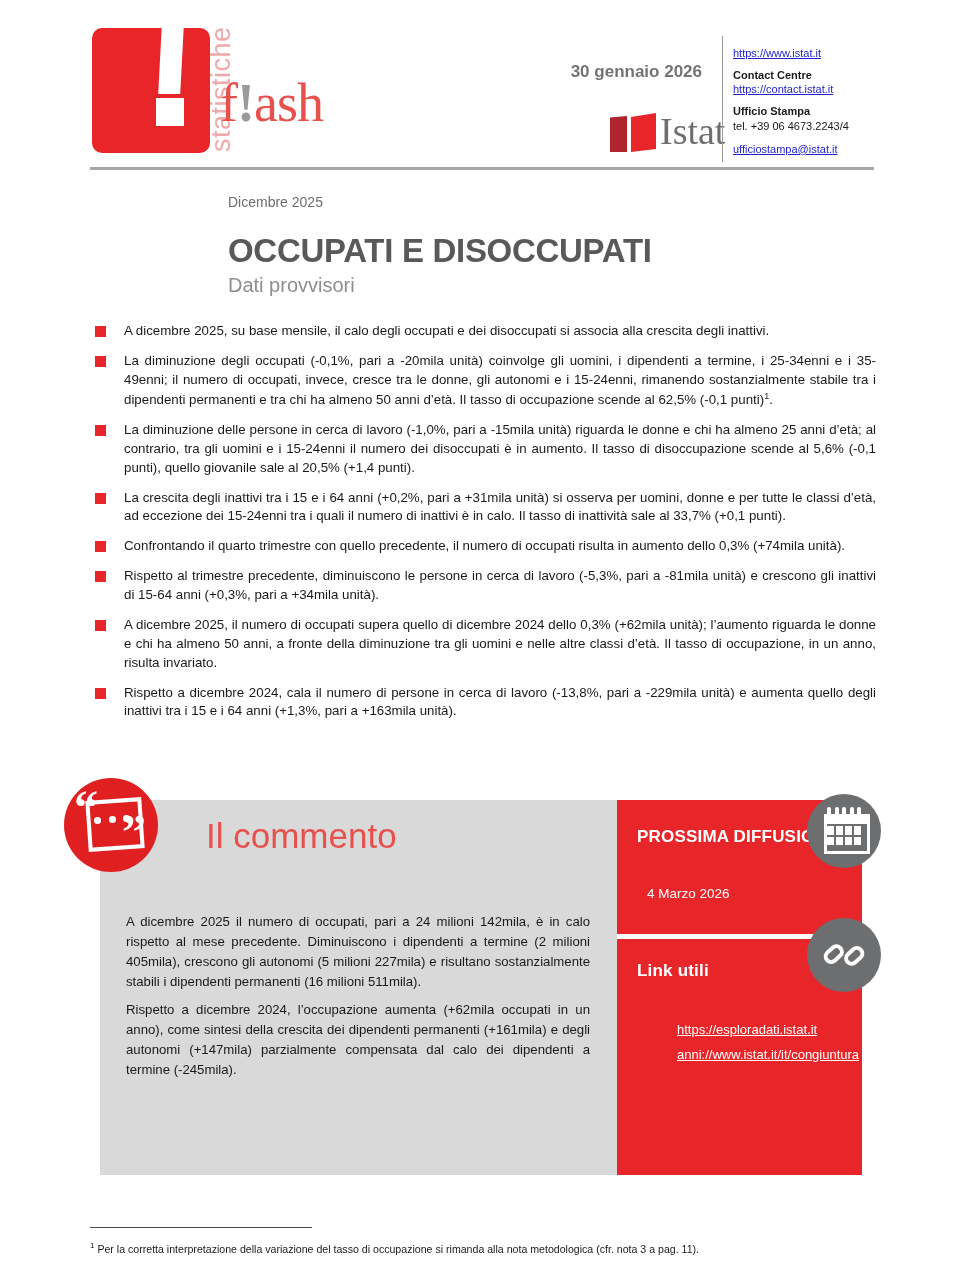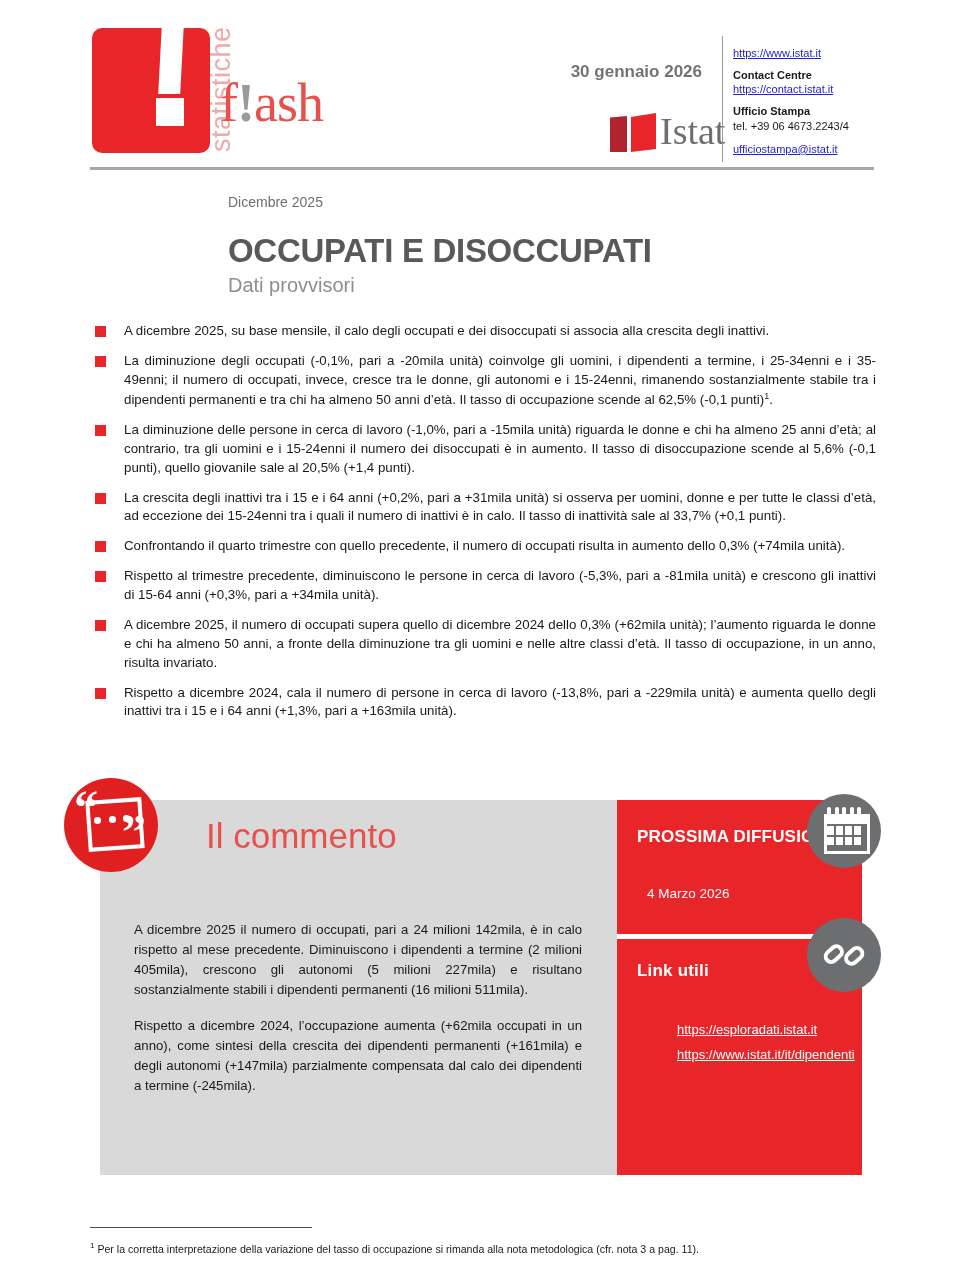--- a/index.html
+++ b/index.html
@@ -322,21 +322,21 @@
   .commento-body {
     position: absolute;
     left: 18px;
     top: 104px;
     width: 480px;
     font-size: 13.2px;
     line-height: 1.52;
     text-align: justify;
     color: #1a1a1a;
   }
-  .commento-body p { margin: 16px; }
+  .commento-body p { margin: 8px; }
 
   .red-panel-label {
     position: absolute;
     color: #ffffff;
     font-weight: bold;
     font-size: 17px;
     line-height: 1.28;
     letter-spacing: 0.2px;
   }
   .red-next-label { left: 537px; top: 26px; }
@@ -526,21 +526,21 @@
       <p>A dicembre 2025 il numero di occupati, pari a 24 milioni 142mila, è in calo rispetto al mese precedente. Diminuiscono i dipendenti a termine (2 milioni 405mila), crescono gli autonomi (5 milioni 227mila) e risultano sostanzialmente stabili i dipendenti permanenti (16 milioni 511mila).</p>
       <p>Rispetto a dicembre 2024, l’occupazione aumenta (+62mila occupati in un anno), come sintesi della crescita dei dipendenti permanenti (+161mila) e degli autonomi (+147mila) parzialmente compensata dal calo dei dipendenti a termine (-245mila).</p>
     </div>
 
     <div class="red-panel-label red-next-label">PROSSIMA DIFFUSIONE</div>
     <div class="red-next-date">4 Marzo 2026</div>
 
     <div class="red-panel-label red-links-label">Link utili</div>
     <div class="red-links">
       <a>https://esploradati.istat.it</a>
-      <a>https://www.istat.it/it/dipendenti</a>
+      <a>anni://www.istat.it/it/congiuntura</a>
     </div>
 
     <div class="circ-icon cal-icon">
       <div class="cal-rings">
           <i></i>
           <i></i>
           <i></i>
           <i></i>
           <i></i>
         </div>

